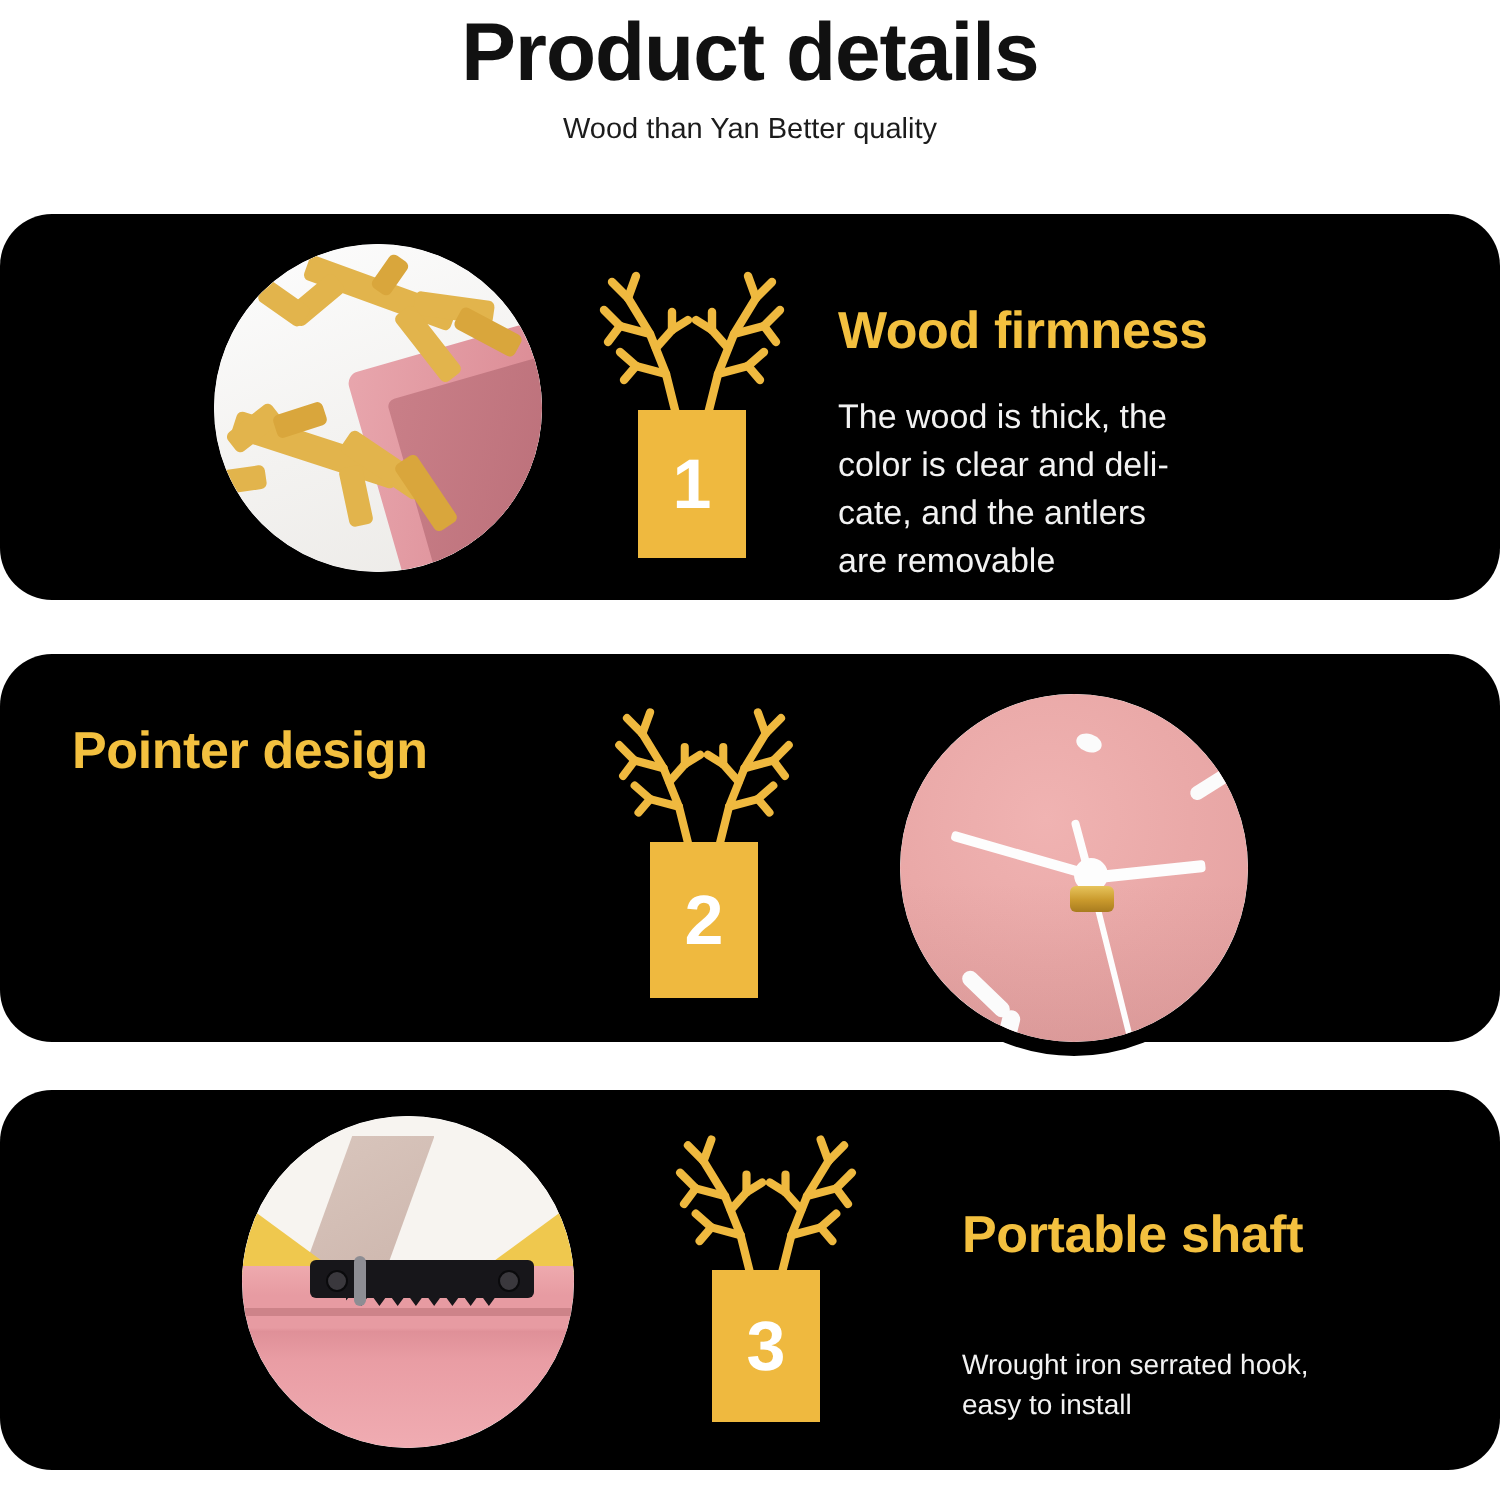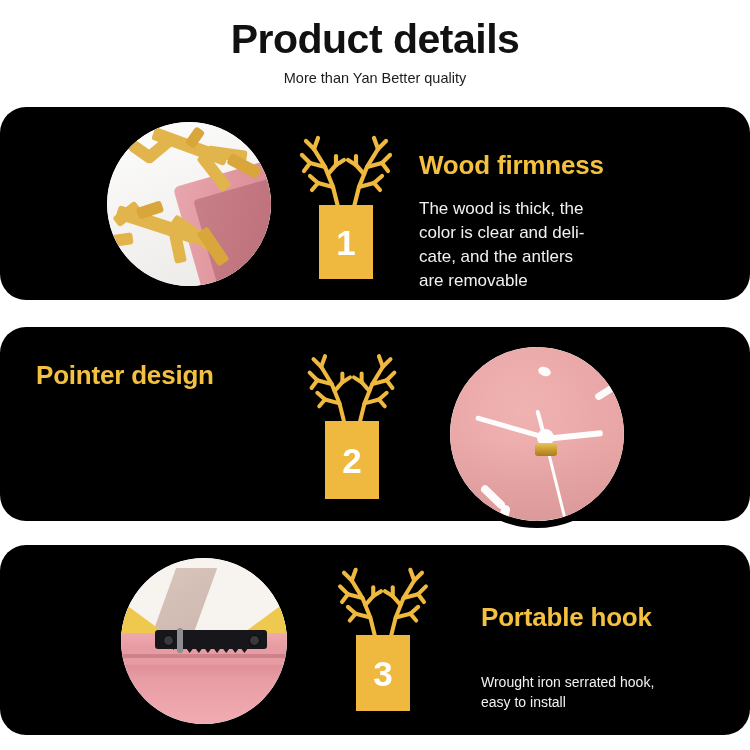--- a/index.html
+++ b/index.html
@@ -1,21 +1,21 @@
 <!DOCTYPE html>
 <html><head>
 <meta charset="utf-8">
 <style>
   html,body{margin:0;padding:0;}
   body{
     width:750px;height:750px;background:#ffffff;
     font-family:"Liberation Sans","DejaVu Sans",sans-serif;
     overflow:hidden;position:relative;
   }
-  .header{text-align:center;padding-top:18px;}
+  .header{text-align:center;padding-top:5px;}
   .header .title{
     font-size:41px;font-weight:bold;color:#111111;
     letter-spacing:-0.5px;line-height:1.05;
   }
   .header .subtitle{
     font-size:14.5px;color:#1c1c1c;margin-top:9px;line-height:1.2;
   }
 
   .panel{
     position:absolute;left:0;width:750px;background:#000000;
@@ -103,21 +103,21 @@
     margin:16px 0 0 0;font-size:17px;color:#f2f2f2;
     line-height:1.42;white-space:pre-line;
   }
   .txt.small p{font-size:14px;margin-top:40px;}
 </style>
 </head>
 <body>
 
 <div class="header">
   <div class="title">Product details</div>
-  <div class="subtitle">More than Yan Better quality</div>
+  <div class="subtitle">Wood than Yan Better quality</div>
 </div>
 
 <div class="panel" id="panel-1">
 
   <div class="photo" style="left:100px;top:8px;width:178px;height:178px;">
     <div class="photo-inner">
       <div class="p1-bg"></div>
       <div class="p1-pink"></div>
 
       <div class="branch" style="left:44px;top:18px;width:78px;height:13px;transform:rotate(20deg);"></div>
@@ -290,17 +290,17 @@
           <path d="M64 36 L64 27"></path>
           <path d="M64 36 L56 31"></path>
       </g>
     </svg>
     <div class="badge-box" style="top:74px;width:54px;height:76px;">
       <span class="badge-num" style="font-size:35px;">3</span>
     </div>
   </div>
 
   <div class="txt small" style="left:481px;top:58px;width:260px;">
-    <h3>Portable hook</h3>
+    <h3>Portable shaft</h3>
     <p>Wrought iron serrated hook,
 easy to install</p>
   </div>
 </div>
 
 </body></html>

